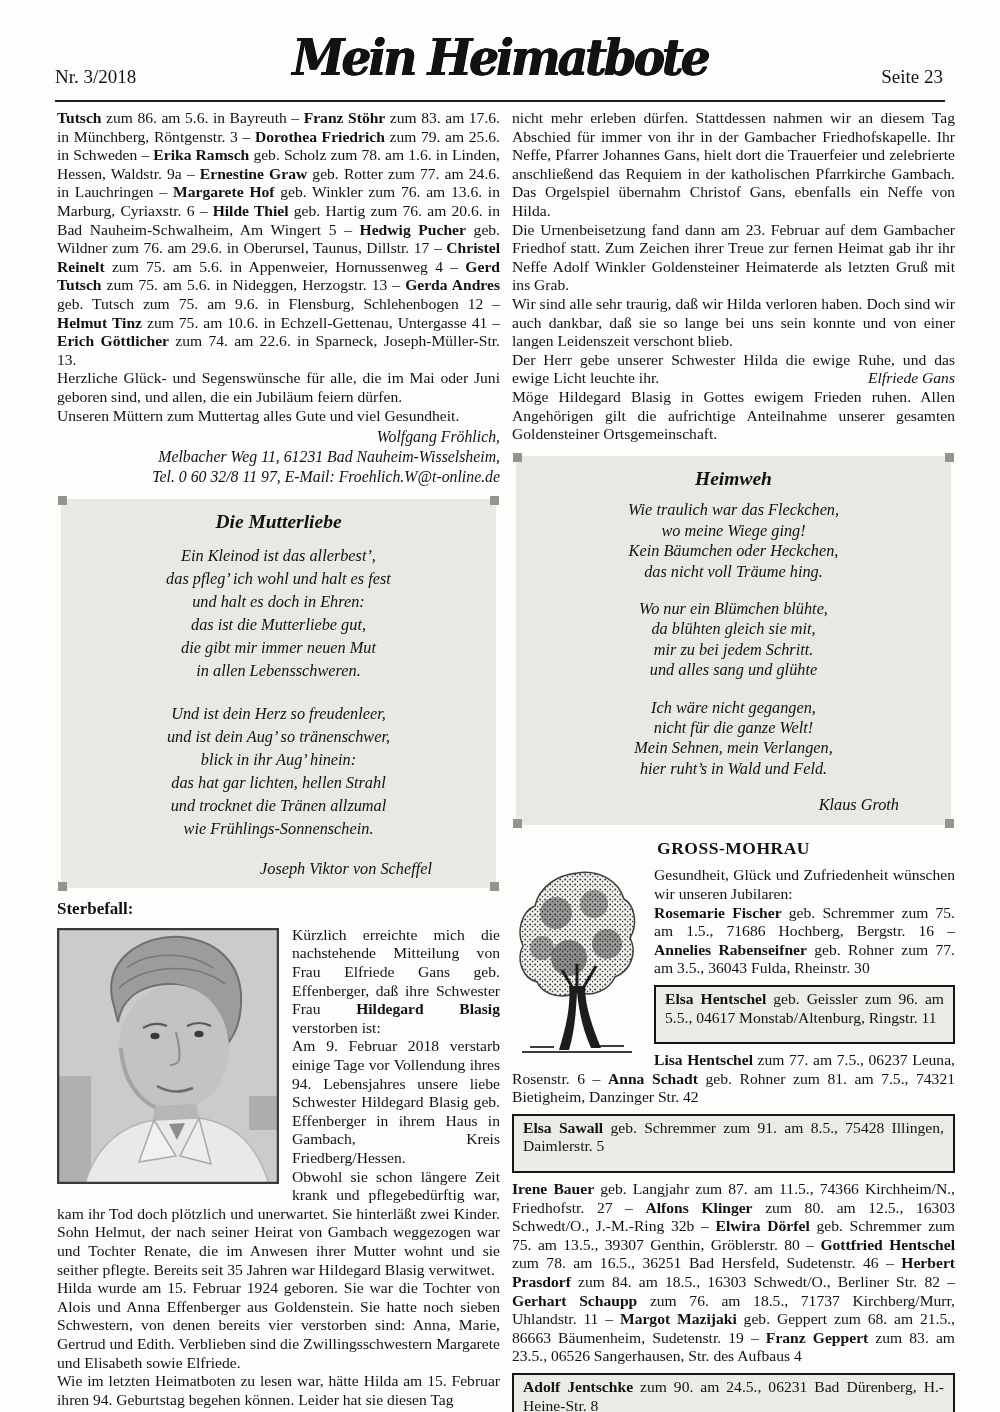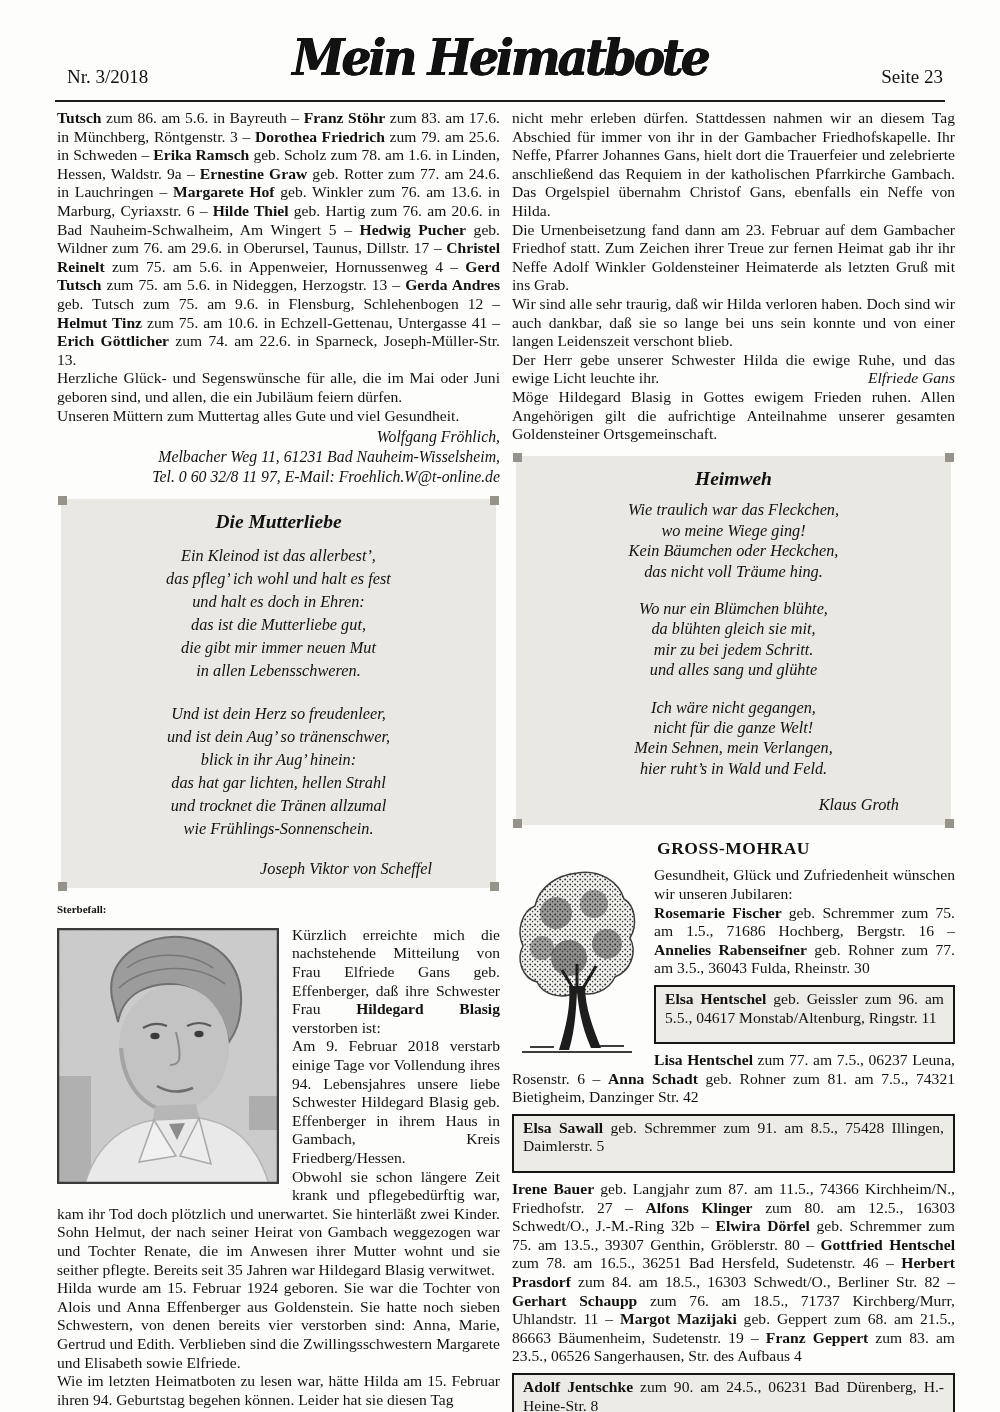--- a/index.html
+++ b/index.html
@@ -1,21 +1,21 @@
 <!DOCTYPE html>
 <html lang="de"><head>
 <meta charset="utf-8">
 <title>Mein Heimatbote – Seite 23</title>
 <style>
   html,body{margin:0;padding:0;background:#777;}
   .page{position:relative;width:1000px;height:1412px;margin:0 auto;background:#fdfdfb;
         font-family:"Liberation Serif",serif;color:#121212;overflow:hidden;}
 
   
-  .issue-no{position:absolute;left:67px;top:66px;font-size:19px;}
+  .issue-no{position:absolute;left:55px;top:66px;font-size:19px;}
   .page-no{position:absolute;right:57px;top:66px;font-size:19px;text-align:right;}
   .masthead{position:absolute;left:0;right:0;top:30px;text-align:center;
             font-family:"DejaVu Serif",serif;font-weight:bold;font-style:italic;
             font-size:47px;letter-spacing:-3px;transform:scaleY(1.08);
             text-shadow:0.6px 0 #000, -0.4px 0 #000;}
   .head-rule{position:absolute;left:55px;right:55px;top:100px;border-top:2.5px solid #1c1c1c;}
 
   
   .col{position:absolute;top:109px;width:443px;font-size:15.6px;line-height:18.6px;
        text-align:justify;}
@@ -34,21 +34,21 @@
   .poem1 .stanza{line-height:23px;margin-bottom:20px;}
   .poem2 .stanza{line-height:20.4px;margin-bottom:17px;}
   .poem-author{text-align:right;font-size:16.3px;margin-top:2px;}
   .poem1 .poem-author{padding-right:52px;}
   .poem2 .poem-author{padding-right:40px;}
   .cm{position:absolute;width:9px;height:9px;background:#96938b;}
   .cm.tl{left:-3px;top:-3px;} .cm.tr{right:-3px;top:-3px;}
   .cm.bl{left:-3px;bottom:-3px;} .cm.br{right:-3px;bottom:-3px;}
 
   
-  .subhead{font-weight:bold;font-size:11px;margin:12px 0 7px;text-align:left;}
+  .subhead{font-weight:bold;font-size:17px;margin:12px 0 7px;text-align:left;}
   .photo{float:left;width:222px;height:256px;margin:2px 13px 3px 0;}
 
   
   .gm-head{text-align:center;font-weight:bold;font-size:17.5px;letter-spacing:.5px;
            margin:14px 0 9px;}
   .tree{float:left;width:126px;height:188px;margin:2px 14px 4px 2px;}
   .jubox{overflow:hidden;border:2px solid #161616;background:#edebe5;
          padding:3px 9px 15px;margin:7px 0 7px;}
 </style>
 </head>

